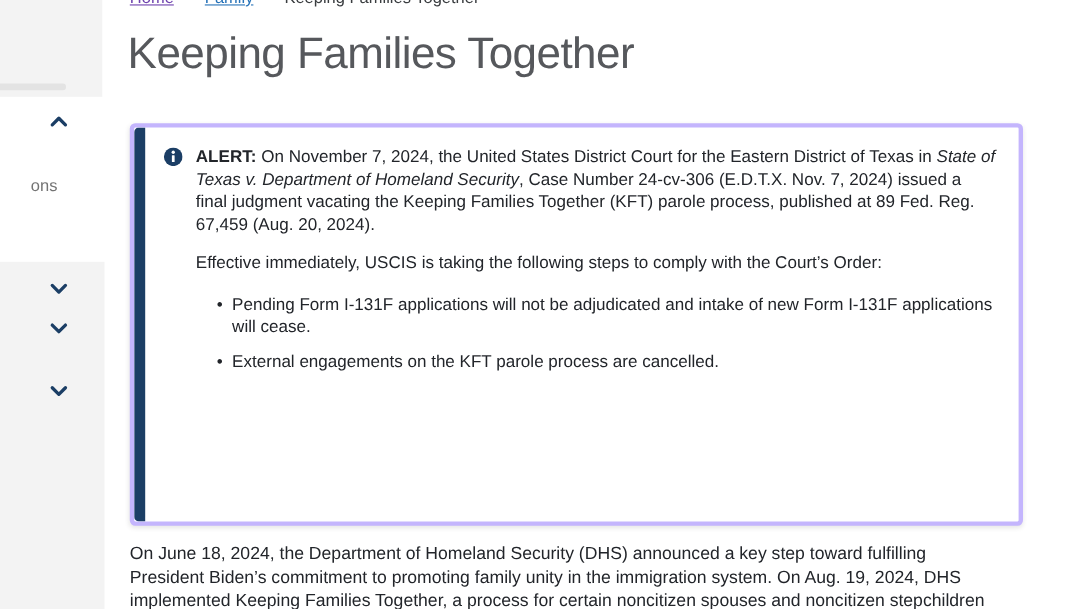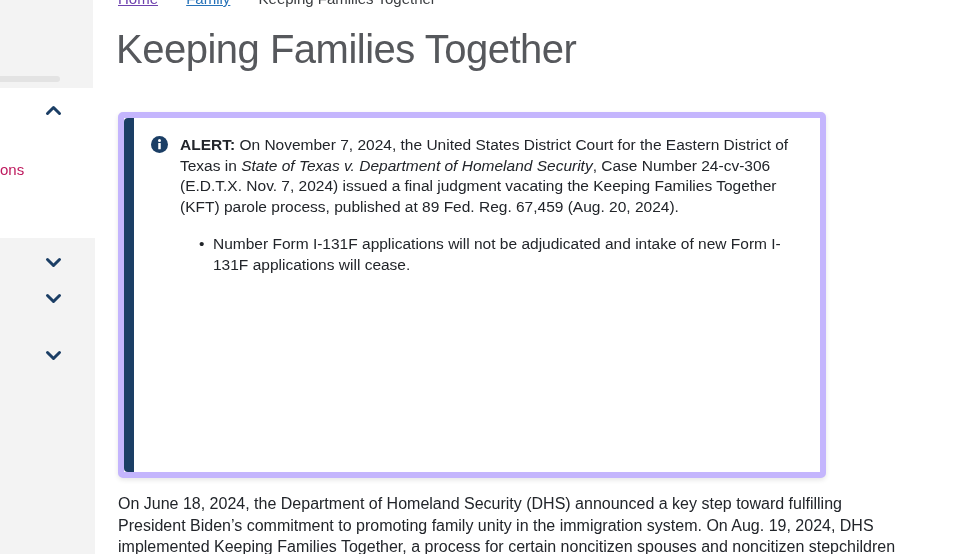--- a/index.html
+++ b/index.html
@@ -40,23 +40,24 @@
     border: none;
     padding: 0;
   }
   .chev-up   { left: 44px; top: 104px; }
   .chev-d1   { left: 44px; top: 256px; }
   .chev-d2   { left: 44px; top: 292px; }
   .chev-d3   { left: 44px; top: 349px; }
   .sidebar-partial-link {
     position: absolute; left: 0; top: 161px;
     font-size: 15px;
-    color: #be185d;
+    color: #737373;
     cursor: pointer;
     text-decoration: none;
+    padding-left: 28px;
   }
 
   
   .breadcrumb {
     position: absolute; left: 118px; top: -10px;
     font-size: 15px;
     white-space: nowrap;
   }
   .breadcrumb .crumb { margin-right: 24px; }
   .crumb-visited { color: #6e42ae; text-decoration: underline; cursor: pointer; }
@@ -69,24 +70,24 @@
     font-size: 40px;
     font-weight: 300;
     letter-spacing: -0.5px;
     color: #56585c;
     margin: 0;
   }
 
   
   .alert-box {
     position: absolute; left: 118px; top: 112px;
-    width: 708px; height: 366px;
+    width: 812px; height: 366px;
     box-sizing: border-box;
     background: #ffffff;
-    border: 6px solid #c4b5fd;
+    border: 4px solid #c4b5fd;
     border-radius: 5px;
     box-shadow: 0 2px 5px rgba(0,0,0,0.10);
     overflow: hidden;
   }
   .alert-bar {
     position: absolute; left: 0; top: 0; bottom: 0;
     width: 10px;
     background: #1b3e65;
     border-radius: 4px 0 0 4px;
   }
@@ -174,19 +175,21 @@
   <div class="alert-bar"></div>
   <div class="alert-content">
     <span class="info-icon-wrap">
       <svg width="17" height="17" viewBox="0 0 17 17">
         <circle cx="8.5" cy="8.5" r="8.5" fill="#1b3e65"></circle>
         <circle cx="8.5" cy="4.4" r="1.5" fill="#ffffff"></circle>
         <rect x="7.25" y="7.1" width="2.5" height="6.2" rx="0.5" fill="#ffffff"></rect>
       </svg>
     </span>
     <p><span class="alert-label">ALERT:</span><span> On November 7, 2024, the United States District Court for the Eastern District of Texas in </span><span class="case-italic">State of Texas v. Department of Homeland Security</span><span>, Case Number 24-cv-306 (E.D.T.X. Nov. 7, 2024) issued a final judgment vacating the Keeping Families Together (KFT) parole process, published at 89 Fed. Reg. 67,459 (Aug. 20, 2024).</span></p>
+    <p>Effective immediately, USCIS is taking the following steps to comply with the Court’s Order:</p>
     <ul class="alert-list">
-      <li>Number Form I-131F applications will not be adjudicated and intake of new Form I-131F applications will cease.</li>
+      <li>Pending Form I-131F applications will not be adjudicated and intake of new Form I-131F applications will cease.</li>
+      <li>External engagements on the KFT parole process are cancelled.</li>
     </ul>
   </div>
 </section>
 
 <p class="body-paragraph">On June 18, 2024, the Department of Homeland Security (DHS) announced a key step toward fulfilling President Biden’s commitment to promoting family unity in the immigration system. On Aug. 19, 2024, DHS implemented Keeping Families Together, a process for certain noncitizen spouses and noncitizen stepchildren of U.S. citizens to</p>
 
 </body></html>

